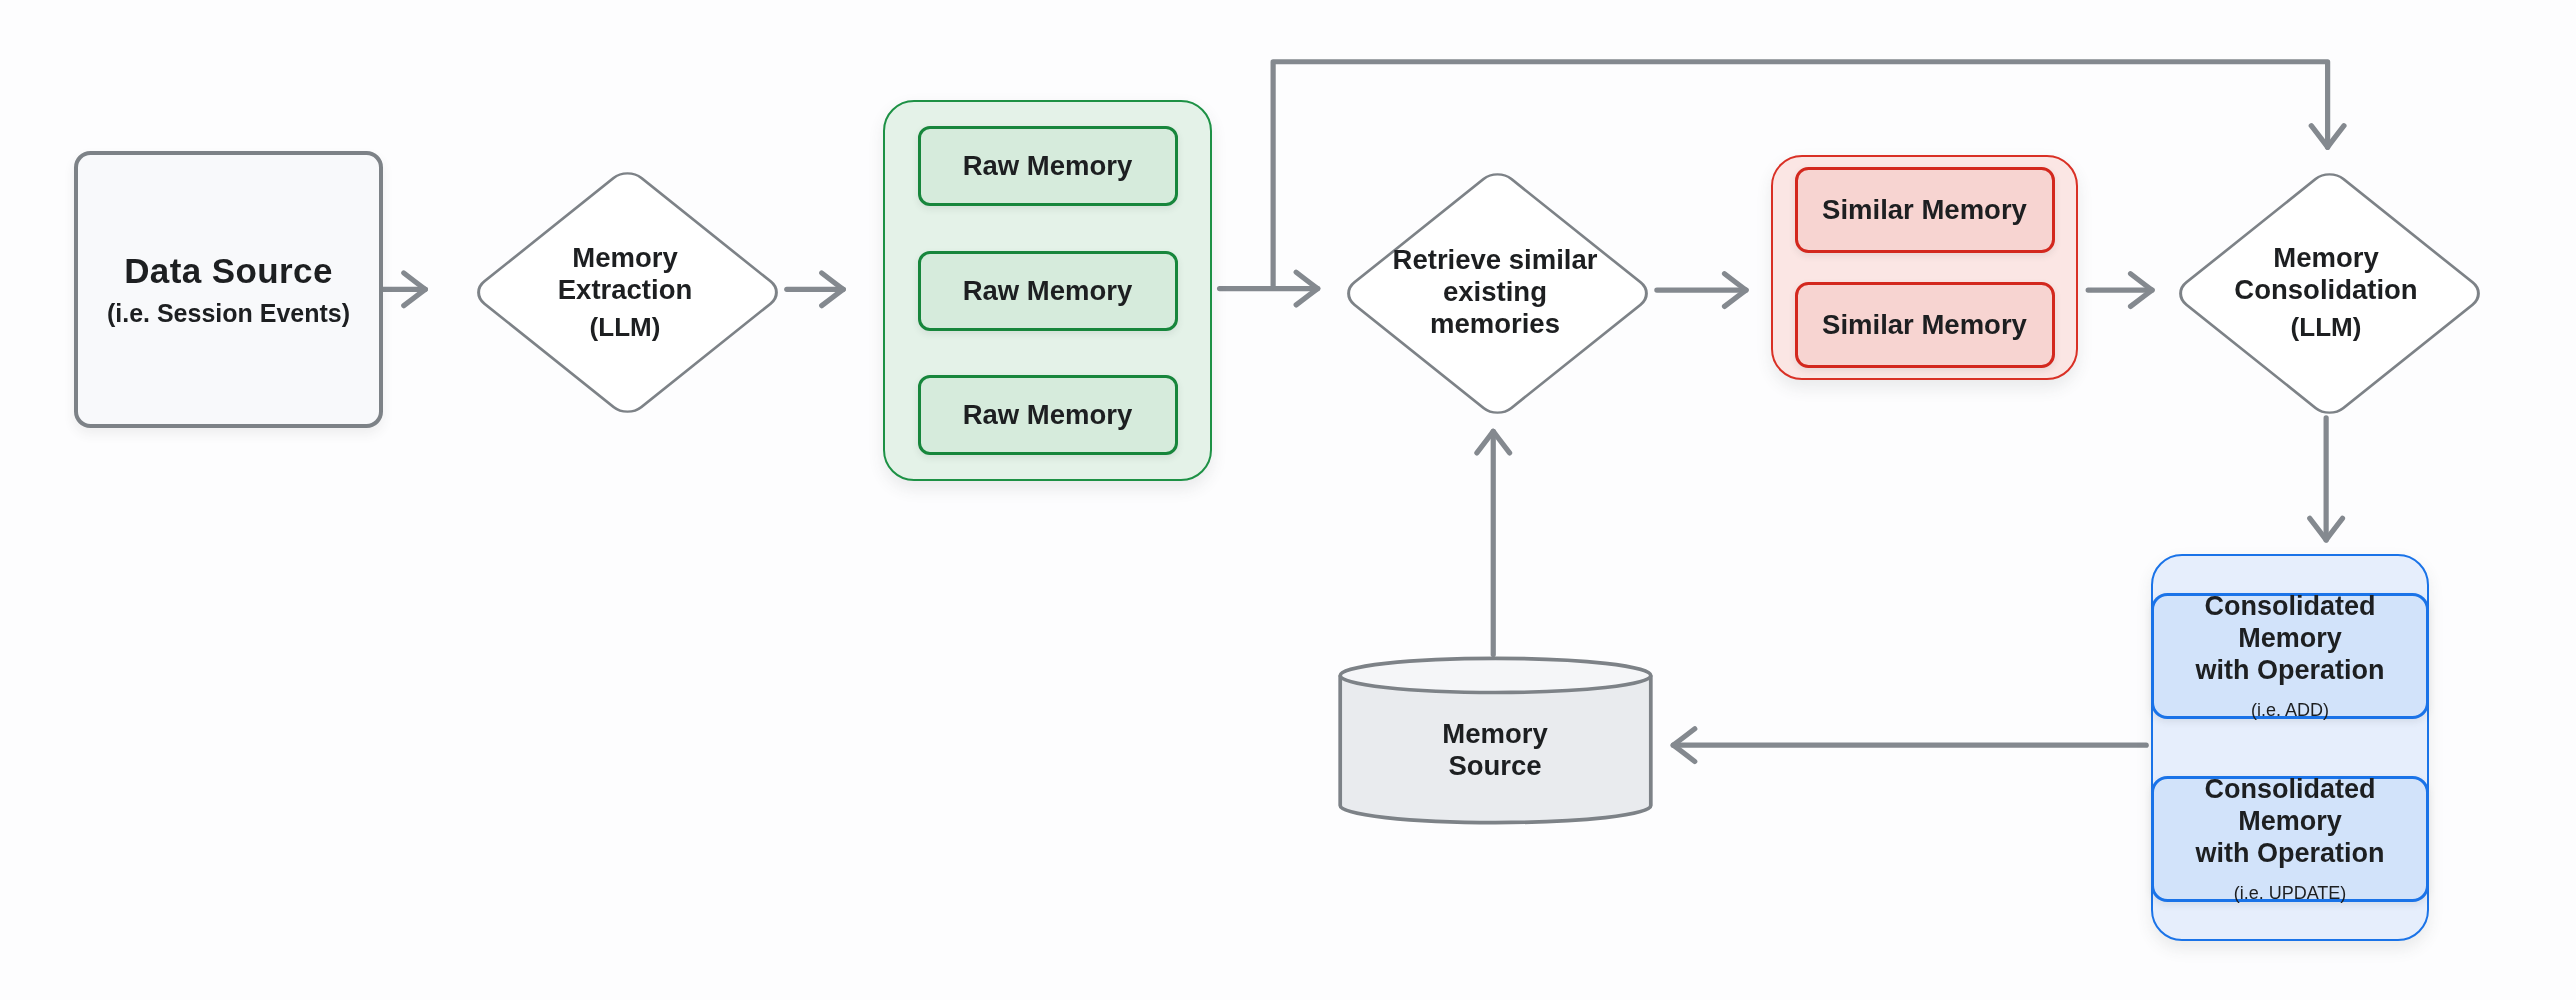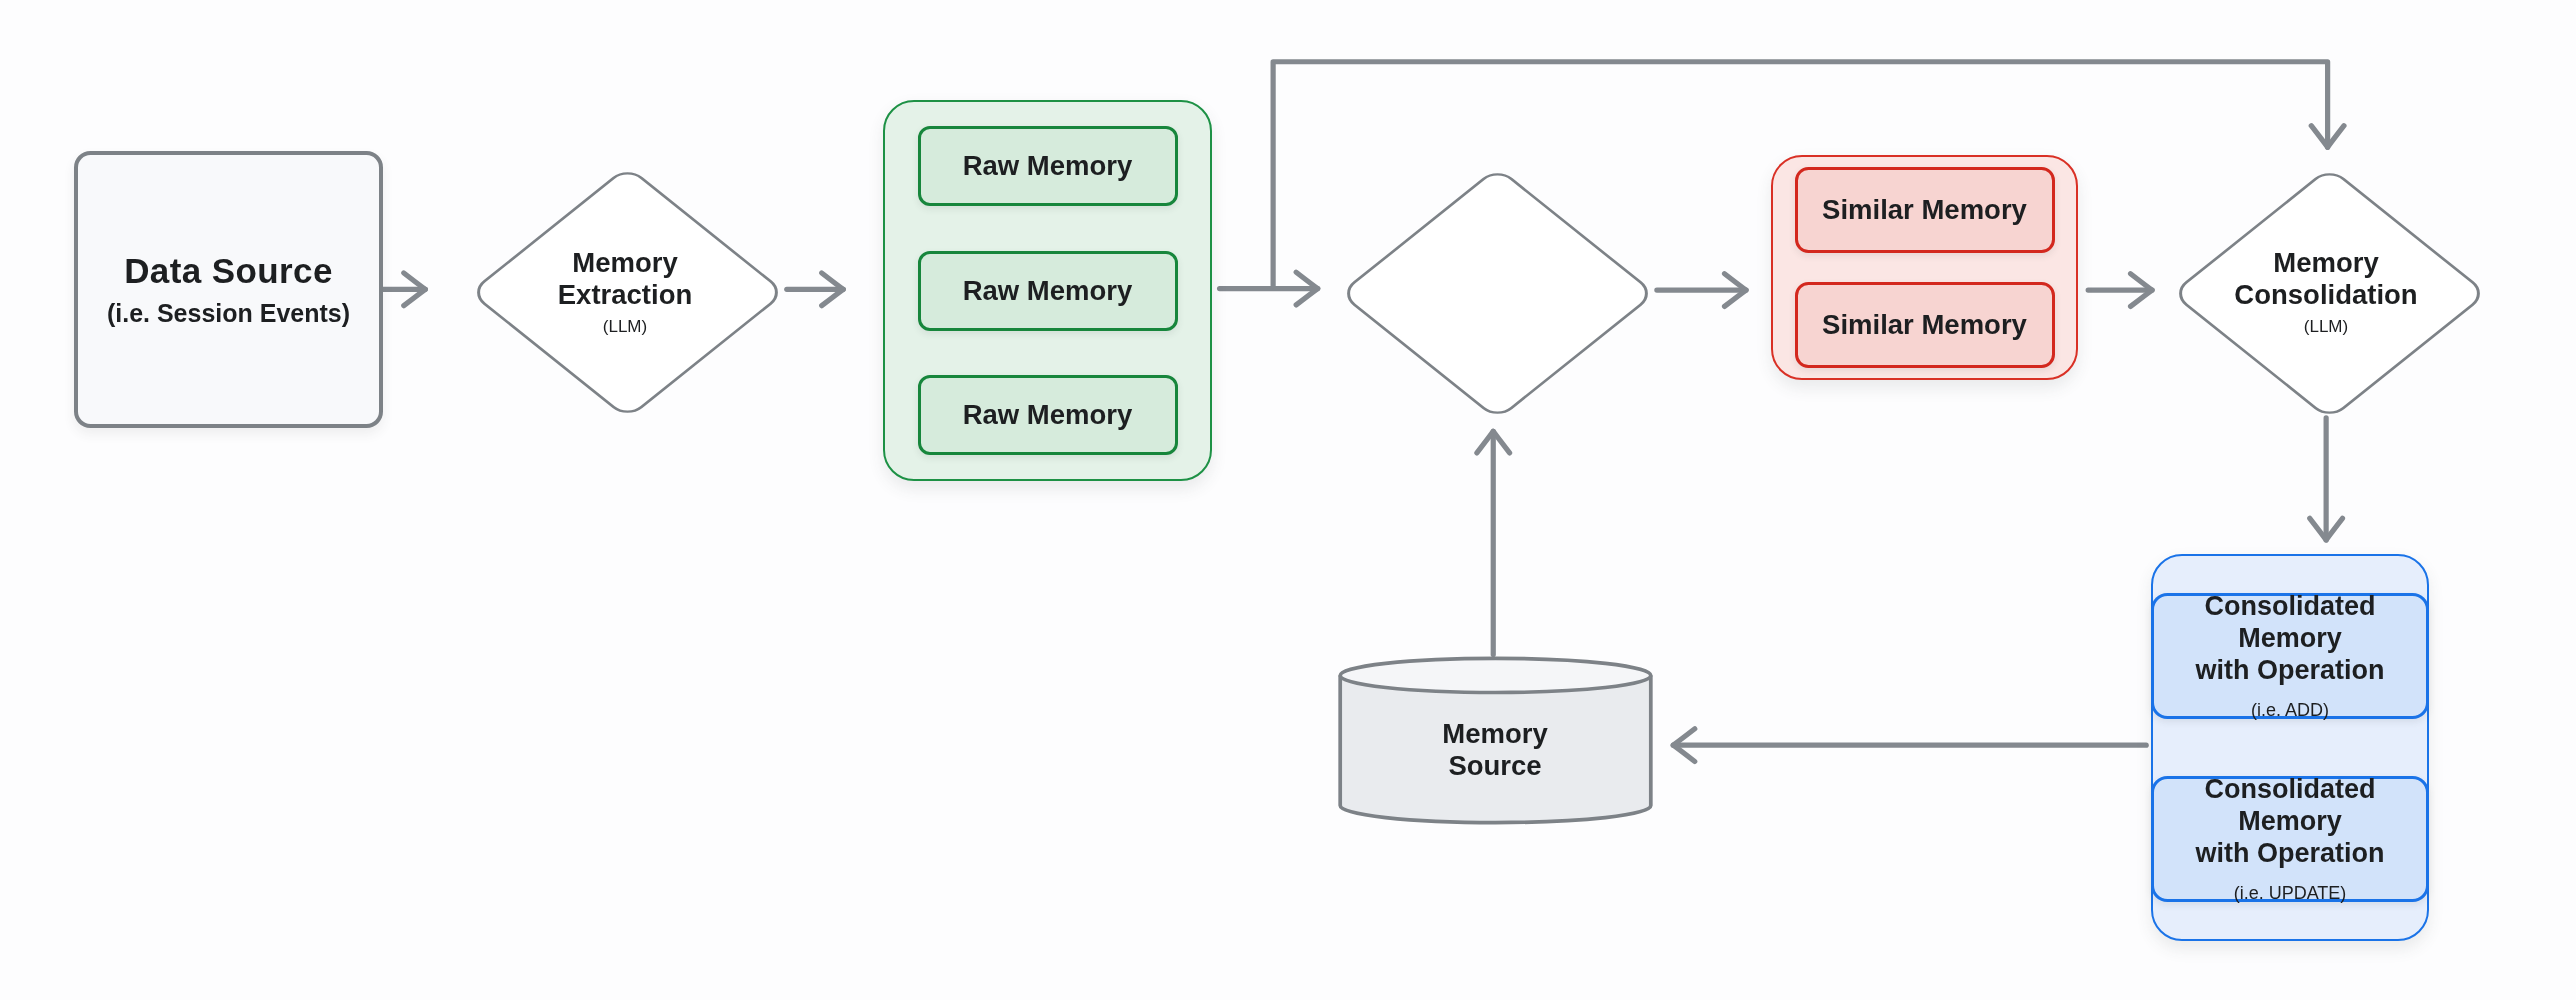--- a/index.html
+++ b/index.html
@@ -23,21 +23,21 @@
     border:4.5px solid var(--node-border); border-radius:16.4px; display:flex; flex-direction:column;
     align-items:center; justify-content:center; text-align:center; box-shadow:0 6px 12px rgba(60,64,67,.08);margin-left:13px;}
   .source-title{font-size:35px; font-weight:700; letter-spacing:0.4px;}
   .source-sub{font-size:25px; font-weight:700; margin-top:7.4px;}
 
   
   .diamond-shape{position:absolute; z-index:2; width:219px; height:219px; background:var(--diamond-fill);
     border:3.7px solid var(--node-border); border-radius:21px; transform:scaleY(.8) rotate(45deg);}
   .node-label{position:absolute; z-index:3; transform:translate(-50%,-50%); text-align:center;
     font-size:27.5px; font-weight:700; line-height:1.16; white-space:nowrap;}
-  .node-label .paren{font-size:17px; font-weight:400; margin-top:6px;}
+  .node-label .paren{font-size:26px; font-weight:700; margin-top:6px;}
 
   
   .container{position:absolute; z-index:2; box-sizing:border-box; display:flex; flex-direction:column;
     align-items:center; justify-content:space-evenly; border-radius:31px; box-shadow:0 7.4px 16.4px rgba(60,64,67,.10);gap:20px;}
   .container.green{left:883px; top:100px; width:329px; height:381px; background:var(--green-fill); border:2.2px solid var(--green-border);}
   .container.red{left:1771px; top:155px; width:307px; height:225px; background:var(--red-fill); border:2.2px solid var(--red-border);}
   .container.blue{left:2151px; top:554px; width:278px; height:387px; background:var(--blue-fill); border:2.2px solid var(--blue-border);}
 
   .chip{box-sizing:border-box; display:flex; flex-direction:column; align-items:center; justify-content:center;
     text-align:center; font-weight:700; box-shadow:0 3px 7.4px rgba(60,64,67,.10);}
@@ -91,20 +91,25 @@
     </div>
     <div class="chip green">
       <span>Raw Memory</span>
     </div>
     <div class="chip green">
       <span>Raw Memory</span>
     </div>
   </div>
 
   <div class="diamond-shape" style="left:1385px; top:181px;"></div>
+  <div class="node-label" style="left:1495px; top:292px;">
+    <div>Retrieve similar</div>
+    <div>existing</div>
+    <div>memories</div>
+  </div>
 
   <div class="container red">
     <div class="chip red">
       <span>Similar Memory</span>
     </div>
     <div class="chip red">
       <span>Similar Memory</span>
     </div>
   </div>
 

